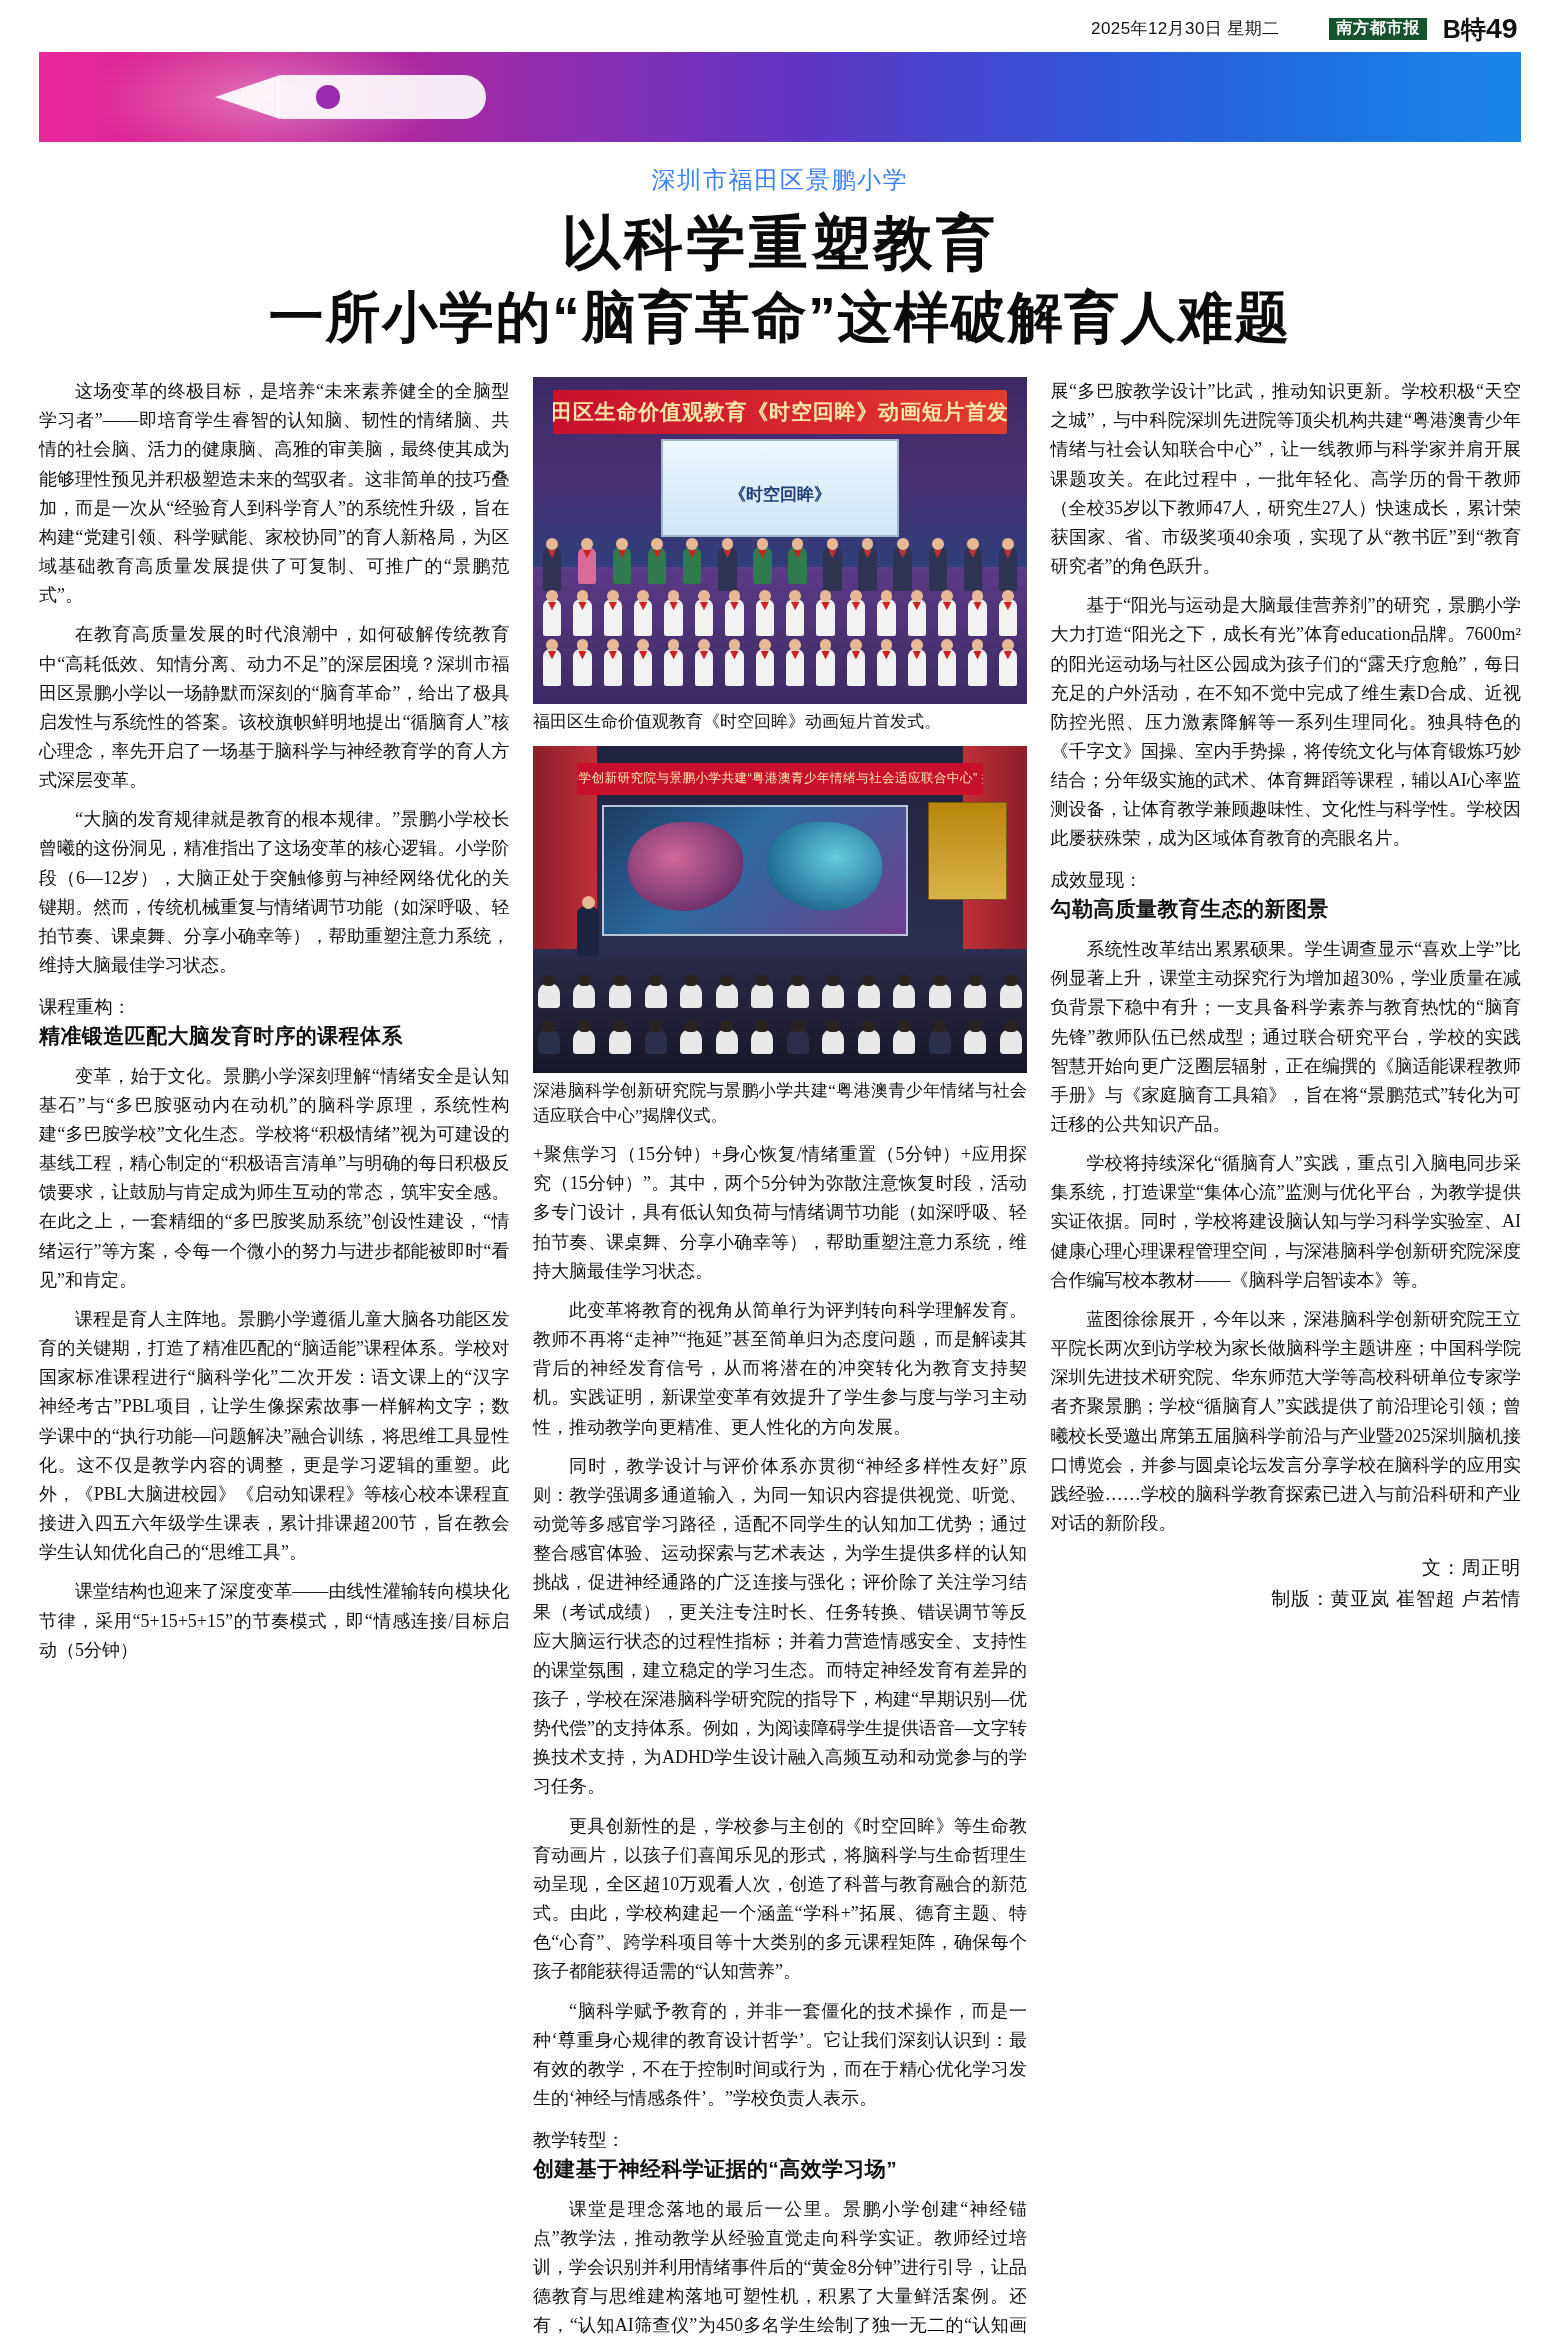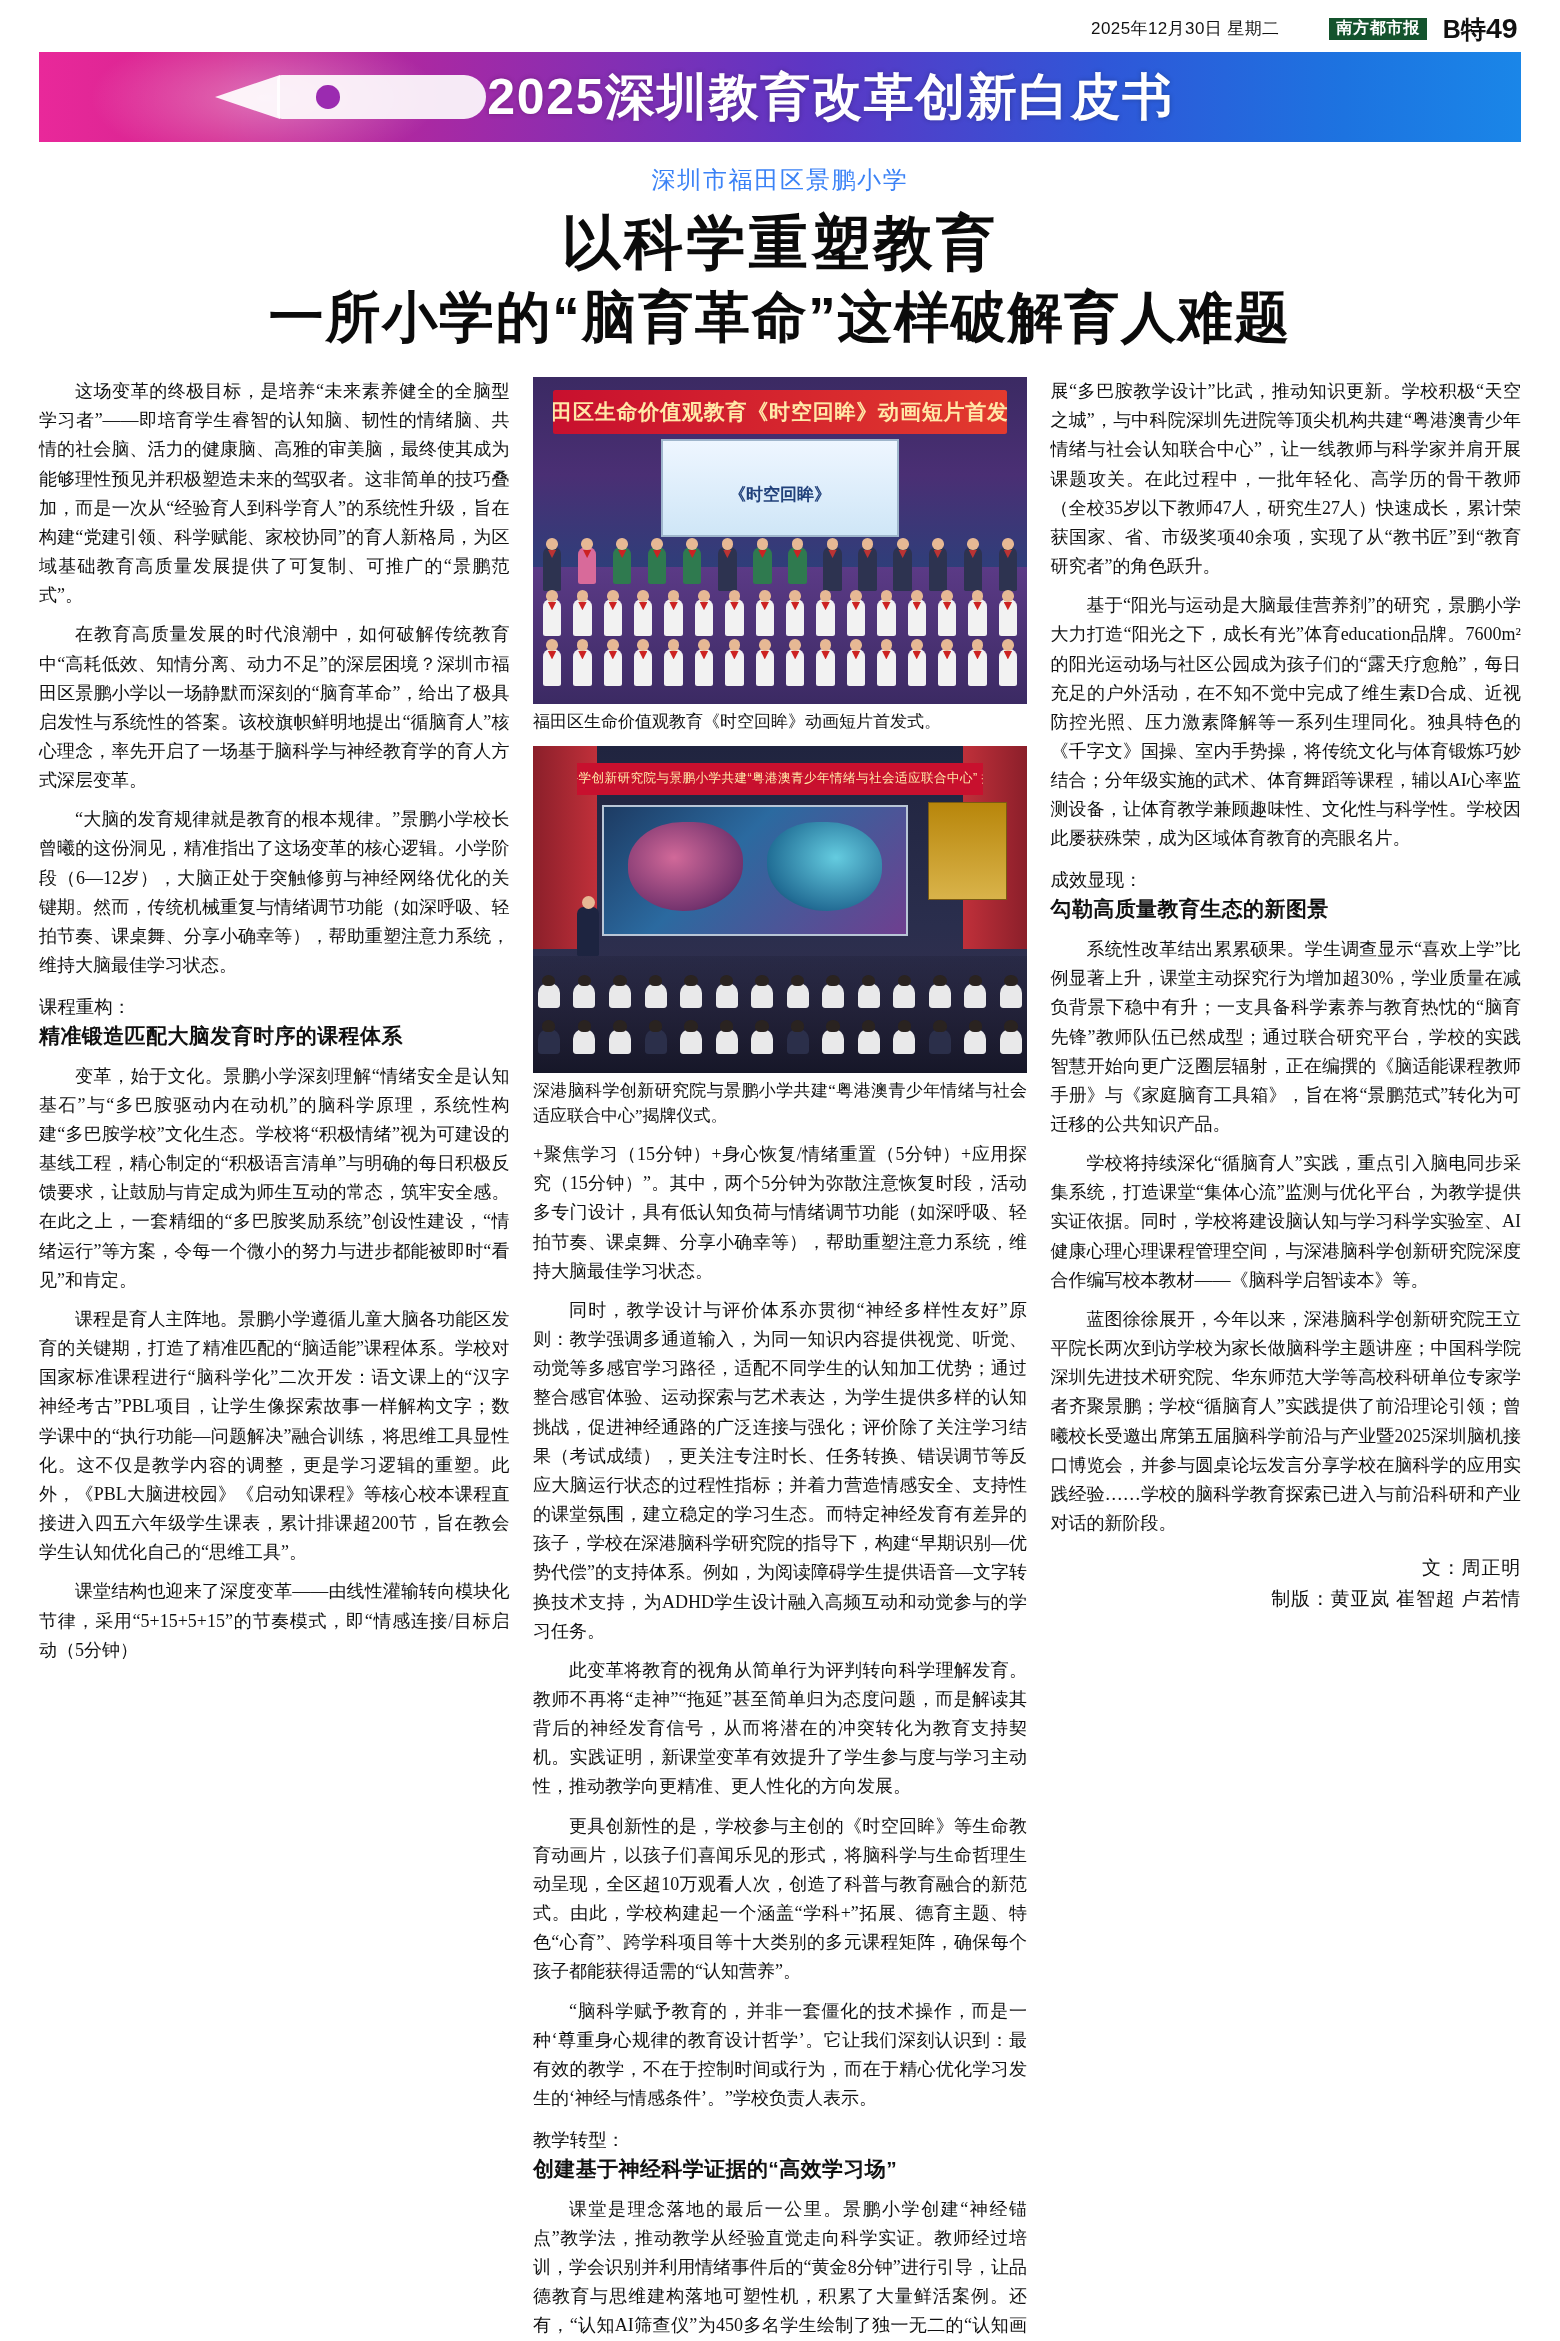--- a/index.html
+++ b/index.html
@@ -388,21 +388,20 @@
     </span>
   </div>
 
   <div class="banner">
     <div class="glow"></div>
     <div class="pen">
       <div class="nib"></div>
       <div class="body"></div>
       <div class="dot"></div>
     </div>
-    <div class="title">2025深圳教育改革创新白皮书</div>
   </div>
 
   <div class="headline-block">
     <div class="school-name">深圳市福田区景鹏小学</div>
     <div class="headline-1">以科学重塑教育</div>
     <div class="headline-2">一所小学的“脑育革命”这样破解育人难题</div>
   </div>
 
   <div class="columns">
 
@@ -528,22 +527,22 @@
               <div class="head"></div>
               <div class="head dark"></div>
               <div class="head"></div>
               <div class="head"></div>
           </div>
         </div>
         <figcaption>深港脑科学创新研究院与景鹏小学共建“粤港澳青少年情绪与社会适应联合中心”揭牌仪式。</figcaption>
       </figure>
 
       <p class="body noindent">+聚焦学习（15分钟）+身心恢复/情绪重置（5分钟）+应用探究（15分钟）”。其中，两个5分钟为弥散注意恢复时段，活动多专门设计，具有低认知负荷与情绪调节功能（如深呼吸、轻拍节奏、课桌舞、分享小确幸等），帮助重塑注意力系统，维持大脑最佳学习状态。</p>
+      <p class="body">此变革将教育的视角从简单行为评判转向科学理解发育。教师不再将“走神”“拖延”甚至简单归为态度问题，而是解读其背后的神经发育信号，从而将潜在的冲突转化为教育支持契机。实践证明，新课堂变革有效提升了学生参与度与学习主动性，推动教学向更精准、更人性化的方向发展。</p>
       <p class="body">同时，教学设计与评价体系亦贯彻“神经多样性友好”原则：教学强调多通道输入，为同一知识内容提供视觉、听觉、动觉等多感官学习路径，适配不同学生的认知加工优势；通过整合感官体验、运动探索与艺术表达，为学生提供多样的认知挑战，促进神经通路的广泛连接与强化；评价除了关注学习结果（考试成绩），更关注专注时长、任务转换、错误调节等反应大脑运行状态的过程性指标；并着力营造情感安全、支持性的课堂氛围，建立稳定的学习生态。而特定神经发育有差异的孩子，学校在深港脑科学研究院的指导下，构建“早期识别—优势代偿”的支持体系。例如，为阅读障碍学生提供语音—文字转换技术支持，为ADHD学生设计融入高频互动和动觉参与的学习任务。</p>
-      <p class="body">此变革将教育的视角从简单行为评判转向科学理解发育。教师不再将“走神”“拖延”甚至简单归为态度问题，而是解读其背后的神经发育信号，从而将潜在的冲突转化为教育支持契机。实践证明，新课堂变革有效提升了学生参与度与学习主动性，推动教学向更精准、更人性化的方向发展。</p>
       <p class="body">更具创新性的是，学校参与主创的《时空回眸》等生命教育动画片，以孩子们喜闻乐见的形式，将脑科学与生命哲理生动呈现，全区超10万观看人次，创造了科普与教育融合的新范式。由此，学校构建起一个涵盖“学科+”拓展、德育主题、特色“心育”、跨学科项目等十大类别的多元课程矩阵，确保每个孩子都能获得适需的“认知营养”。</p>
       <p class="body">“脑科学赋予教育的，并非一套僵化的技术操作，而是一种‘尊重身心规律的教育设计哲学’。它让我们深刻认识到：最有效的教学，不在于控制时间或行为，而在于精心优化学习发生的‘神经与情感条件’。”学校负责人表示。</p>
 
       <div class="sec-kicker">教学转型：</div>
       <div class="sec-title">创建基于神经科学证据的“高效学习场”</div>
 
       <p class="body">课堂是理念落地的最后一公里。景鹏小学创建“神经锚点”教学法，推动教学从经验直觉走向科学实证。教师经过培训，学会识别并利用情绪事件后的“黄金8分钟”进行引导，让品德教育与思维建构落地可塑性机，积累了大量鲜活案例。还有，“认知AI筛查仪”为450多名学生绘制了独一无二的“认知画像”，并提供个性化训练方案，真正迈向“一人一案”的因脑施教。此外，细节之处亦匠心：每月精心挑选的课间铃声音乐（如《天空之城》）、温情脉脉的课桌舞、丰富多彩的“多巴胺”主题校园活动，都在悄然优化着学习发生的神经化学环境。</p>
 
     </div>
 

